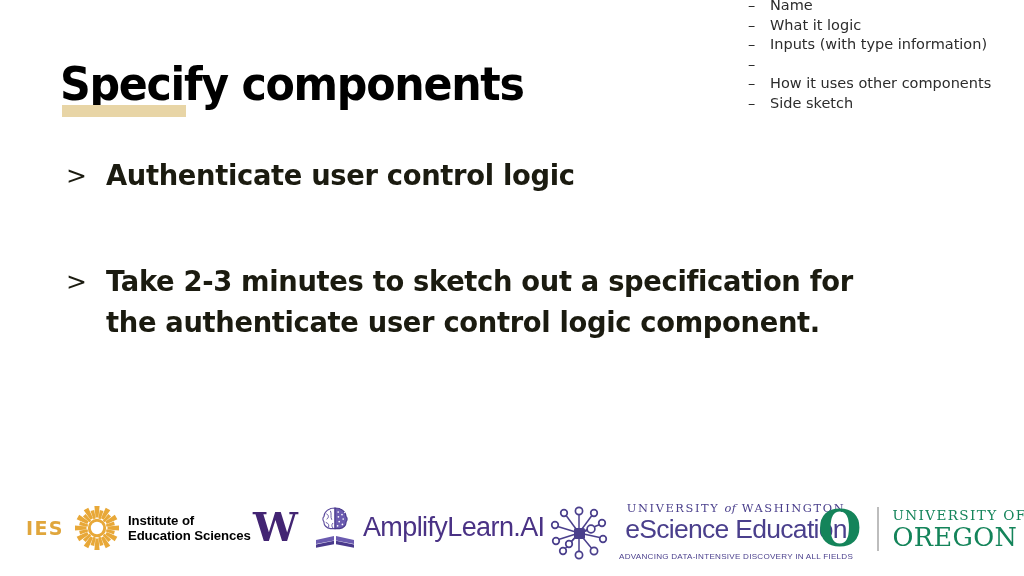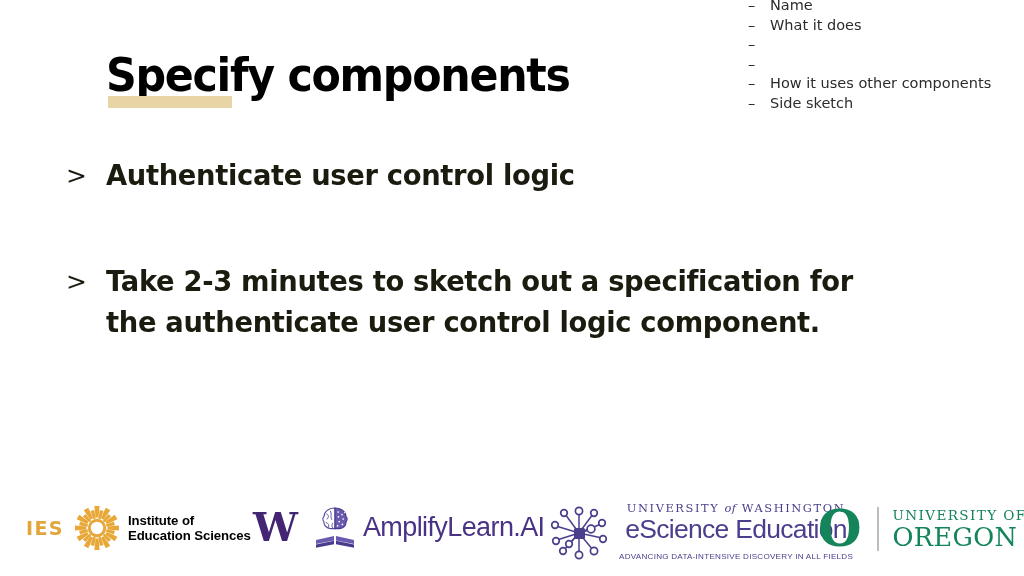--- a/index.html
+++ b/index.html
@@ -42,23 +42,22 @@
     color: #2c2c2c;
   }
   .spec-text {
     flex: 0 1 auto;
   }
 
   
   .title-block {
     position: absolute;
     left: 60px;
-    top: 50px;
+    top: 59px;
     width: 520px;
-    margin-left: 46px;
   }
   .title-text {
     font-family: "DejaVu Sans", sans-serif;
     font-weight: 700;
     font-size: 46px;
     line-height: 50px;
     letter-spacing: -1.4px;
     color: #000000;
     transform: scaleX(0.93);
     transform-origin: left center;
@@ -231,24 +230,25 @@
 
 <div class="slide">
 
   <div class="spec-list">
     <div class="spec-item">
       <span class="spec-dash">–</span>
       <span class="spec-text">Name</span>
     </div>
     <div class="spec-item">
       <span class="spec-dash">–</span>
-      <span class="spec-text">What it does</span>
-    </div>
-    <div class="spec-item">
-      <span class="spec-dash">–</span>
+      <span class="spec-text">What it logic</span>
+    </div>
+    <div class="spec-item">
+      <span class="spec-dash">–</span>
+      <span class="spec-text">Inputs (with type information)</span>
     </div>
     <div class="spec-item">
       <span class="spec-dash">–</span>
     </div>
     <div class="spec-item">
       <span class="spec-dash">–</span>
       <span class="spec-text">How it uses other components</span>
     </div>
     <div class="spec-item">
       <span class="spec-dash">–</span>

